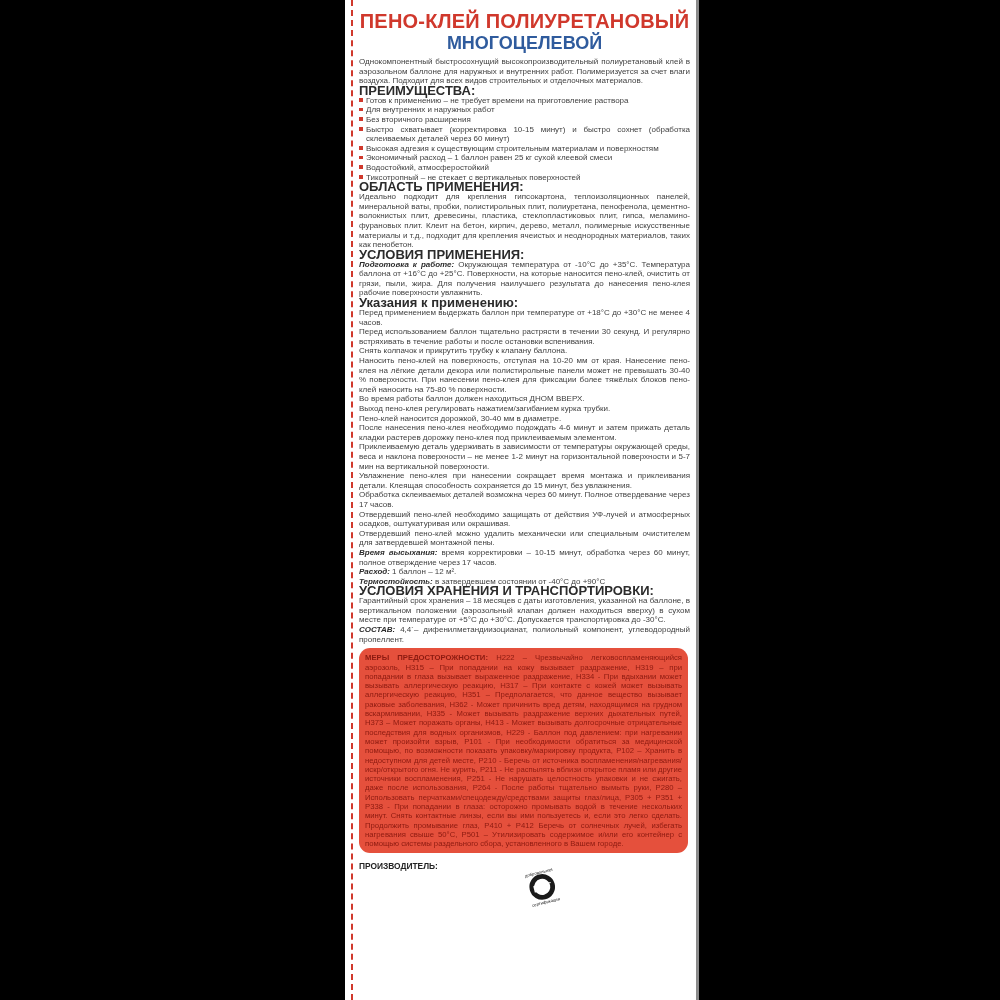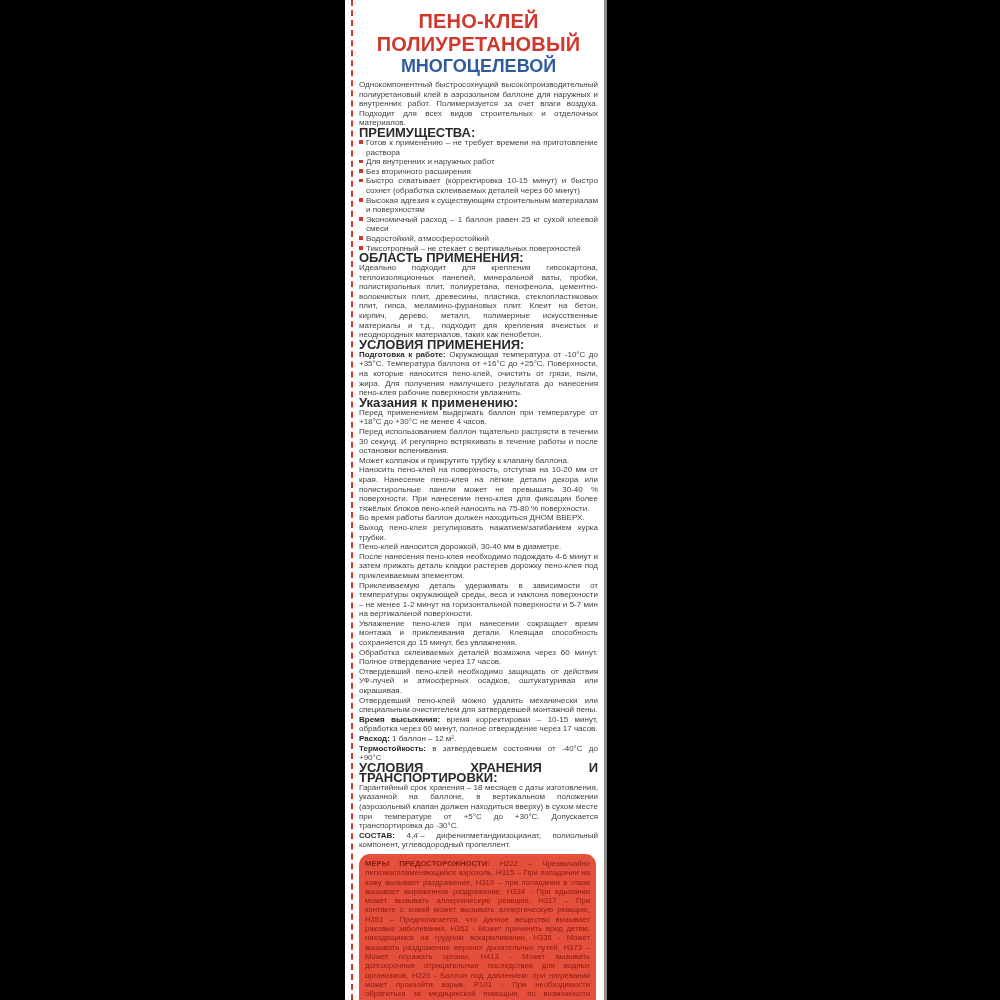--- a/index.html
+++ b/index.html
@@ -1,26 +1,26 @@
 <!DOCTYPE html>
 <html><head>
 <meta charset="utf-8">
 <style>
   html,body{margin:0;padding:0;}
   body{width:1000px;height:1000px;background:#000;position:relative;
        font-family:"Liberation Sans","DejaVu Sans",sans-serif;}
-  .label{position:absolute;left:345px;top:0;width:262px;height:1000px;background:#fff;
+  .label{position:absolute;left:345px;top:0;width:354px;height:1000px;background:#fff;
          box-sizing:border-box;padding:6px 6px 2px 14px;border-right:3px solid #8a8a8a;overflow:hidden;}
   .cutline{position:absolute;left:6px;top:0;bottom:0;width:0;border-left:2px dashed #d0382c;}
   .title{color:#d0382c;font-size:20px;font-weight:bold;text-align:center;margin:4px 0 0 0;letter-spacing:.2px;}
   .subtitle{color:#2f5b9d;font-size:18px;font-weight:bold;text-align:center;margin:0 0 3px 0;}
   .body-txt{font-size:8px;line-height:9.6px;color:#3f3f3f;text-align:justify;}
   p.para{margin:0;}
   .h{font-weight:bold;color:#2b2b2b;font-size:13px;line-height:10px;}
-  .inline-b{font-weight:bold;color:#2b2b2b;}
+  .inline-b{font-weight:bold;color:#2b2b2b;font-style:italic;}
   ul.adv{list-style:none;margin:0;padding:0;}
   ul.adv li{position:relative;padding-left:7px;margin:0;}
   .blt{position:absolute;left:0;top:2.5px;width:3.5px;height:3.5px;background:#d0382c;display:inline-block;}
   .precaution-box{background:#e5503c;color:#8c1a10;border-radius:11px;margin:4px 2px 0 0;
                   padding:5px 6px;font-size:7.7px;line-height:9.3px;text-align:justify;}
   .precaution-box .pl{font-weight:bold;}
   .bottom{display:flex;gap:6px;margin-top:8px;}
   .info-col{width:158px;font-size:8.4px;line-height:10.4px;color:#3a3a3a;}
   .info-col .h2{font-weight:bold;color:#222;}
   .icons-col{width:120px;display:flex;flex-direction:column;gap:5px;padding-top:6px;}
@@ -90,21 +90,21 @@
       <div class="h">УСЛОВИЯ ПРИМЕНЕНИЯ:</div>
       <p class="para"><span class="inline-b">Подготовка к работе:</span><span> Окружающая температура от -10°С до +35°С. Температура баллона от +16°С до +25°С. Поверхности, на которые наносится пено-клей, очистить от грязи, пыли, жира. Для получения наилучшего результата до нанесения пено-клея рабочие поверхности увлажнить.</span></p>
 
       <div class="h">Указания к применению:</div>
       <div>
 
           <p class="para">Перед применением выдержать баллон при температуре от +18°С до +30°С не менее 4 часов.</p>
 
           <p class="para">Перед использованием баллон тщательно растрясти в течении 30 секунд. И регулярно встряхивать в течение работы и после остановки вспенивания.</p>
 
-          <p class="para">Может колпачок и прикрутить трубку к клапану баллона.</p>
+          <p class="para">Снять колпачок и прикрутить трубку к клапану баллона.</p>
 
           <p class="para">Наносить пено-клей на поверхность, отступая на 10-20 мм от края. Нанесение пено-клея на лёгкие детали декора или полистирольные панели может не превышать 30-40 % поверхности. При нанесении пено-клея для фиксации более тяжёлых блоков пено-клей наносить на 75-80 % поверхности.</p>
 
           <p class="para">Во время работы баллон должен находиться ДНОМ ВВЕРХ.</p>
 
           <p class="para">Выход пено-клея регулировать нажатием/загибанием курка трубки.</p>
 
           <p class="para">Пено-клей наносится дорожкой, 30-40 мм в диаметре.</p>
 
           <p class="para">После нанесения пено-клея необходимо подождать 4-6 минут и затем прижать деталь кладки растерев дорожку пено-клея под приклеиваемым элементом.</p>

